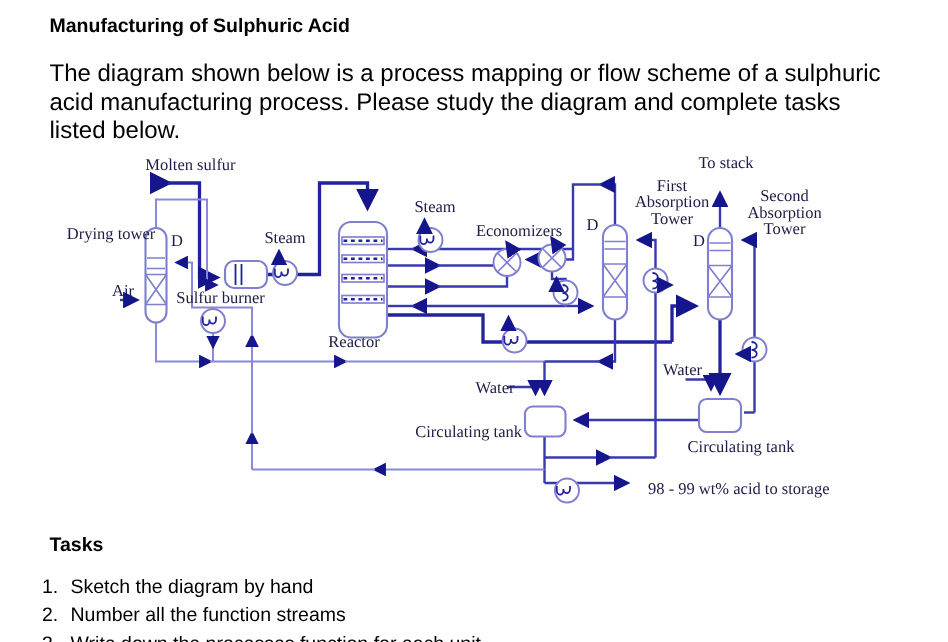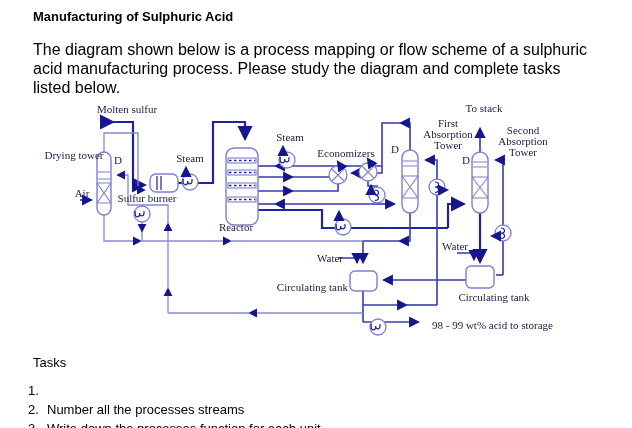--- a/index.html
+++ b/index.html
@@ -1,20 +1,20 @@
 <!DOCTYPE html>
 <html style="--dark: #22229e; --medium: #3939ae; --light: #8888d8; --vessel: #7f7fd0; --arrow: #15158c; --label: #1c1c46;"><head>
 <meta charset="utf-8">
 <style>
   html,body{margin:0;padding:0;background:#fff;}
   .page{position:relative;width:632px;height:428px;background:#fff;overflow:hidden;
         font-family:"Liberation Sans",sans-serif;color:#000;}
   .title{position:absolute;left:33px;top:9px;font-size:13px;font-weight:bold;}
   .intro{position:absolute;left:33px;top:40px;width:556px;font-size:16px;line-height:19px;}
-  .tasks-h{position:absolute;left:33px;top:355px;font-size:13px;font-weight:normal;}
+  .tasks-h{position:absolute;left:33px;top:355px;font-size:13px;font-weight:bold;}
   .tasks-list{position:absolute;left:28px;top:381px;font-size:13px;}
   .task-row{display:flex;line-height:19px;}
   .task-num{width:19px;}
   svg text{font-family:"Liberation Serif",serif;font-size:11px;fill:var(--label);}
   .ln-d{stroke:var(--dark);stroke-width:2.2;fill:none;}
   .ln-m{stroke:var(--medium);stroke-width:1.6;fill:none;}
   .ln-l{stroke:var(--light);stroke-width:1.3;fill:none;}
   .vessel{stroke:var(--vessel);stroke-width:1.4;fill:#fff;}
   .int{stroke:var(--vessel);stroke-width:1.1;fill:none;}
   .circ{stroke:var(--vessel);stroke-width:1.3;fill:#fff;}
@@ -195,24 +195,25 @@
       <text x="455" y="250" text-anchor="middle">Water</text>
       <text x="494" y="301" text-anchor="middle">Circulating tank</text>
       <text x="432" y="329">98 - 99 wt% acid to storage</text>
     </g>
   </svg>
 
   <div class="tasks-h">Tasks</div>
   <div class="tasks-list">
     <div class="task-row">
       <span class="task-num">1.</span>
+      <span>Sketch the diagram by hand</span>
     </div>
     <div class="task-row">
       <span class="task-num">2.</span>
-      <span>Number all the processes streams</span>
+      <span>Number all the function streams</span>
     </div>
     <div class="task-row">
       <span class="task-num">3.</span>
       <span>Write down the processes function for each unit</span>
     </div>
   </div>
 
 </div>
 
 </body></html>

